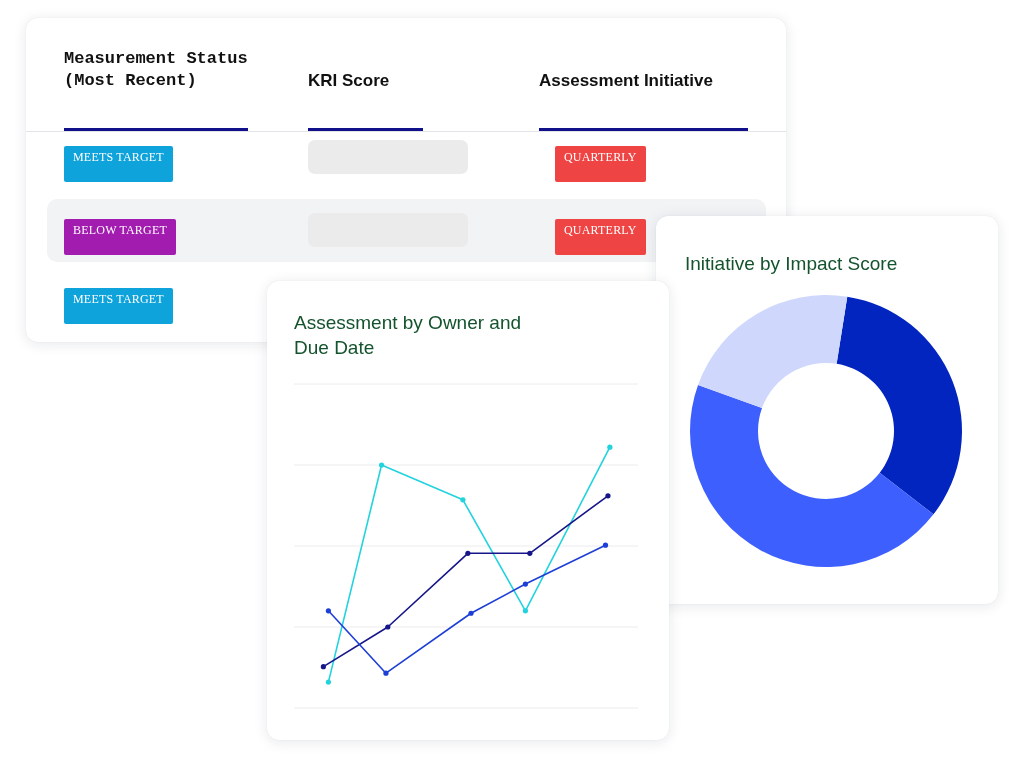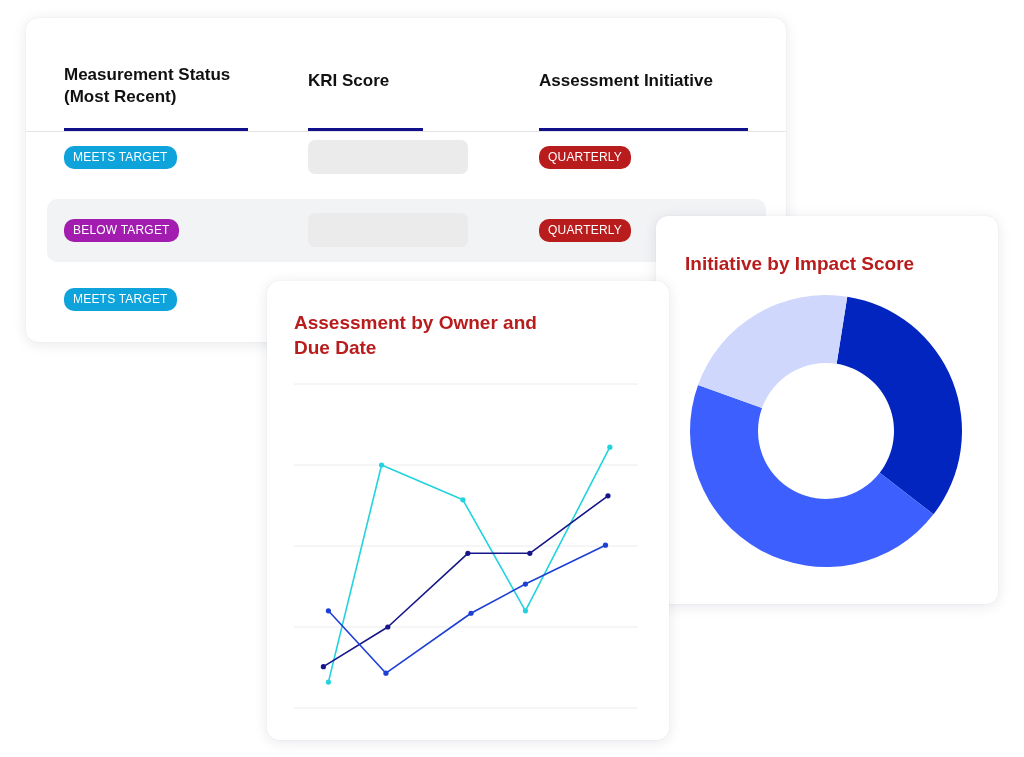--- a/index.html
+++ b/index.html
@@ -15,42 +15,42 @@
   }
   
   #table-card { left: 26px; top: 18px; width: 760px; height: 324px; }
   .th {
     position: absolute; font-weight: 700; font-size: 17px; line-height: 22px; color: #111;
   }
   .th-bar { position: absolute; height: 3px; background: #10108a; top: 110px; }
   .header-divider { position: absolute; left: 0; right: 0; top: 113px; height: 1px; background: #e3e4e8; }
   .row-bg { position: absolute; left: 21px; width: 719px; height: 63px; top: 181px; background: #f2f3f5; border-radius: 10px; }
   .badge {
-    position: absolute; height: 23px; line-height: 23px; padding: 0 9px;
-    font-size: 12px; letter-spacing: 0.2px; color: #fff; border-radius: 10px; white-space: nowrap;
+    position: absolute; height: 36px; line-height: 23px; padding: 0 9px;
+    font-size: 12px; letter-spacing: 0.2px; color: #fff; border-radius: 2px; white-space: nowrap; font-family: Liberation Serif, serif;
   }
   .badge.meets { background: #0fa3dc; }
   .badge.below { background: #a21caf; }
-  .badge.freq { background: #b91c1c; }
+  .badge.freq { background: #ef4444; margin-left: 16px; }
   .placeholder-box { position: absolute; width: 160px; height: 34px; background: #ebebeb; border-radius: 7px; }
 
   
   #line-card { left: 267px; top: 281px; width: 402px; height: 459px; }
-  .card-title { position: absolute; font-weight: 700; font-size: 19px; line-height: 25px; color: #b91c1c; }
+  .card-title { position: absolute; font-weight: 400; font-size: 19px; line-height: 25px; color: #14532d; }
   #line-svg { position: absolute; left: 0; top: 0; }
 
   
   #donut-card { left: 656px; top: 216px; width: 342px; height: 388px; }
   #donut-svg { position: absolute; left: 0; top: 0; }
 </style>
 </head>
 <body>
 
 <div class="card" id="table-card">
-  <div class="th" style="left:38px; top:46px;">
+  <div class="th" style="left:38px; top:30px;font-family:Liberation Mono, monospace;">
     <div>Measurement Status</div>
     <div>(Most Recent)</div>
   </div>
   <div class="th" style="left:282px; top:52px;">
     <div>KRI Score</div>
   </div>
   <div class="th" style="left:513px; top:52px;">
     <div>Assessment Initiative</div>
   </div>
   <div class="th-bar" style="left:38px; width:184px;"></div>

